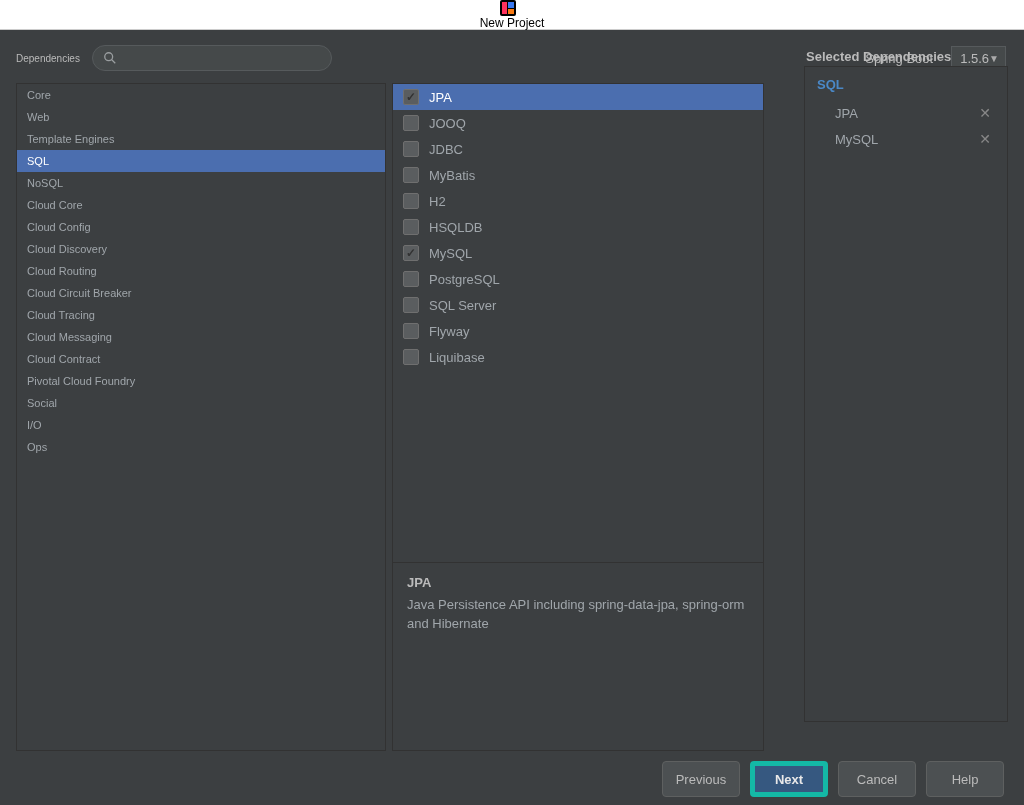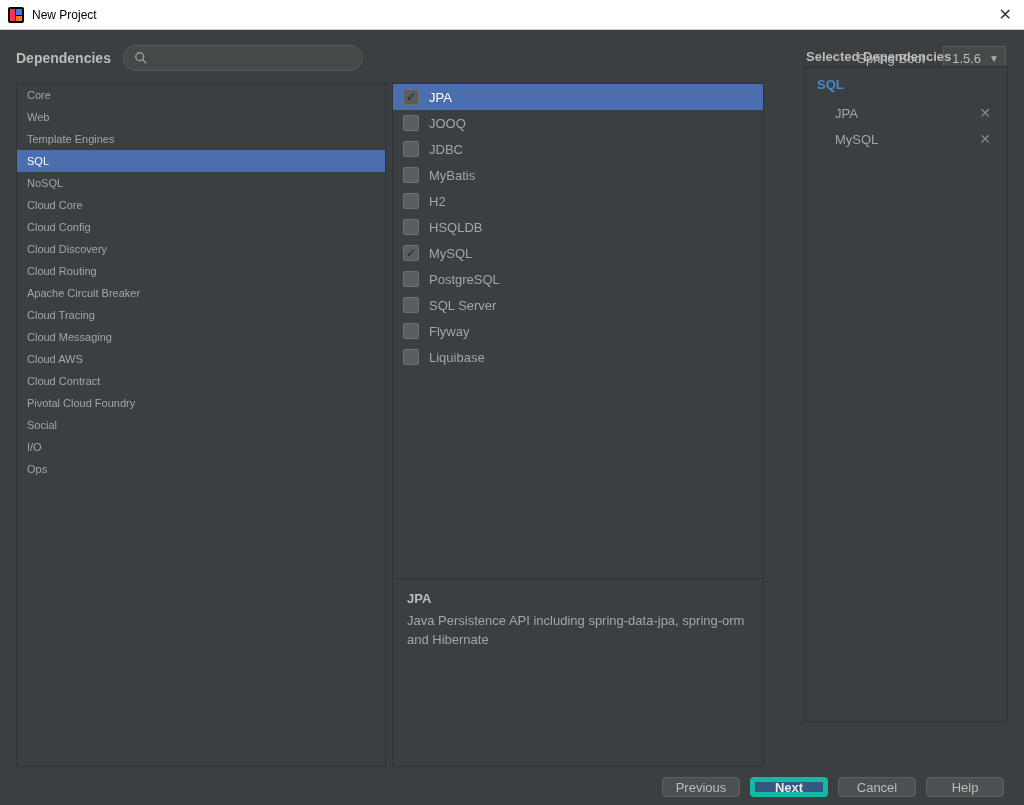--- a/index.html
+++ b/index.html
@@ -15,20 +15,21 @@
     flex-direction: column;
   }
   .titlebar {
     height: 30px;
     background: #ffffff;
     color: #000000;
     display: flex;
     align-items: center;
     padding: 0 8px;
     border-bottom: 1px solid #cccccc;
+    flex-direction: column;
   }
   .titlebar .app-icon {
     width: 16px; height: 16px;
     margin-right: 8px;
     display: inline-block;
   }
   .titlebar .title { flex: 1; font-size: 12px; }
   .titlebar .close-x {
     font-size: 16px;
     color: #333;
@@ -42,23 +43,23 @@
     flex-direction: column;
     background: #3c3f41;
   }
   .top-row {
     display: flex;
     align-items: center;
     padding: 8px 10px 12px 8px;
     gap: 12px;
   }
   .deps-label {
-    font-weight: bold;
-    color: #bbbbbb;
-    font-size: 14px;
+    font-weight: normal;
+    color: #bbbbbb;
+    font-size: 10px;
   }
   .search-box {
     width: 240px;
     height: 26px;
     background: #45494a;
     border: 1px solid #565a5c;
     border-radius: 13px;
     display: flex;
     align-items: center;
     padding: 0 10px;
@@ -76,21 +77,20 @@
   .springboot-label { color: #bbbbbb; margin-right: 6px; }
   .version-select {
     background: #45494a;
     border: 1px solid #565a5c;
     height: 24px;
     padding: 0 6px 0 8px;
     display: flex;
     align-items: center;
     color: #bbbbbb;
     cursor: pointer;
-    gap: 8px;
   }
   .version-select .chev { font-size: 10px; color: #aaaaaa; }
   .main-area {
     flex: 1;
     display: flex;
     gap: 0;
     padding: 0 8px;
   }
   .cat-col {
     width: 370px;
@@ -205,21 +205,21 @@
     padding: 0 4px;
   }
   .button-row {
     display: flex;
     justify-content: flex-end;
     gap: 10px;
     padding: 10px 12px 0 12px;
   }
   .btn {
     min-width: 78px;
-    height: 20px;
+    height: 36px;
     background: #4c5052;
     border: 1px solid #5e6060;
     color: #bbbbbb;
     display: flex;
     align-items: center;
     justify-content: center;
     cursor: pointer;
     font-size: 13px;
     border-radius: 4px;
   }
@@ -268,24 +268,23 @@
     <div class="cat-col" id="cat-col">
         <div class="cat-item">Core</div>
         <div class="cat-item">Web</div>
         <div class="cat-item">Template Engines</div>
         <div class="cat-item selected">SQL</div>
         <div class="cat-item">NoSQL</div>
         <div class="cat-item">Cloud Core</div>
         <div class="cat-item">Cloud Config</div>
         <div class="cat-item">Cloud Discovery</div>
         <div class="cat-item">Cloud Routing</div>
-        <div class="cat-item">Apache Circuit Breaker</div>
+        <div class="cat-item">Cloud Circuit Breaker</div>
         <div class="cat-item">Cloud Tracing</div>
         <div class="cat-item">Cloud Messaging</div>
-        <div class="cat-item">Cloud AWS</div>
         <div class="cat-item">Cloud Contract</div>
         <div class="cat-item">Pivotal Cloud Foundry</div>
         <div class="cat-item">Social</div>
         <div class="cat-item">I/O</div>
         <div class="cat-item">Ops</div>
       </div>
 
     <div class="mid-col">
       <div class="dep-list" id="dep-list">
           <div class="dep-item selected">

